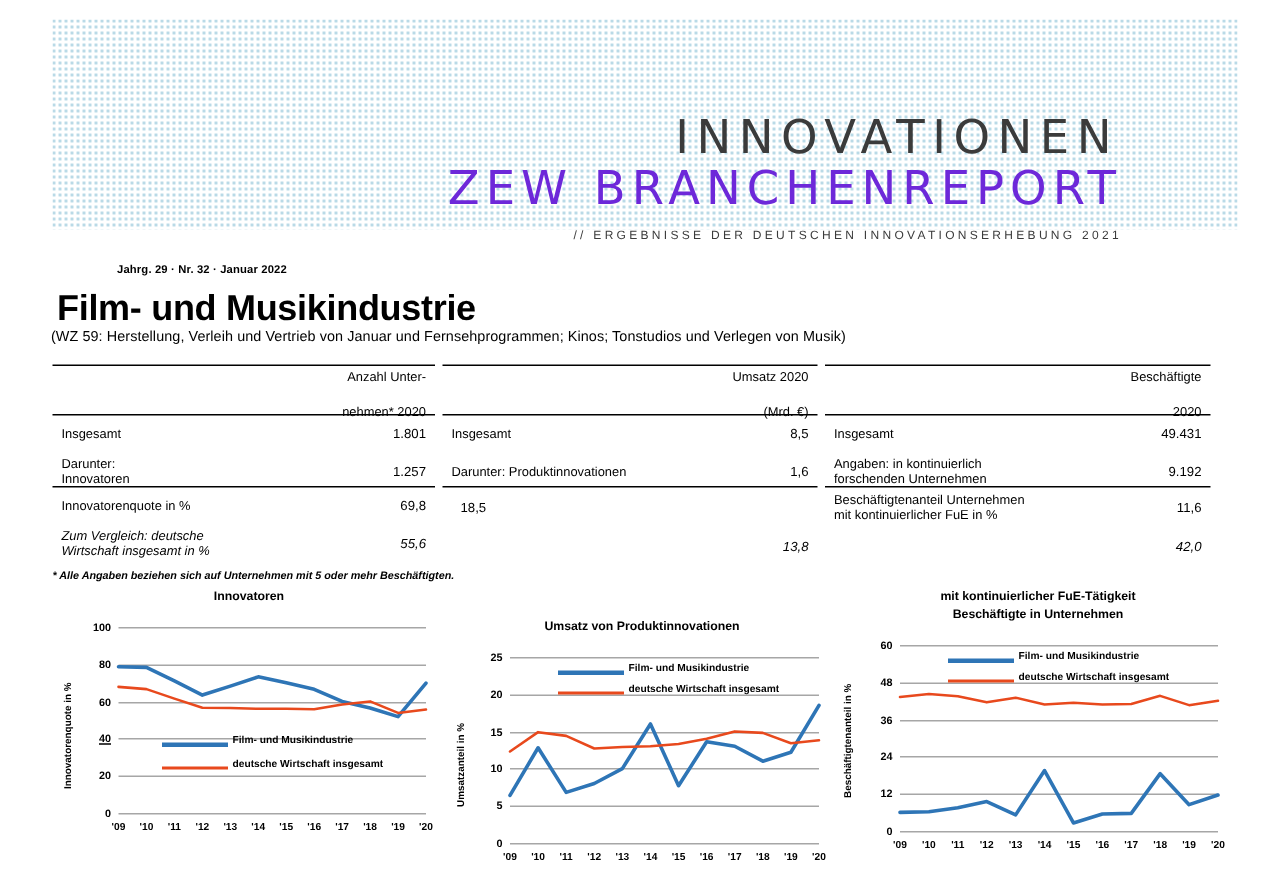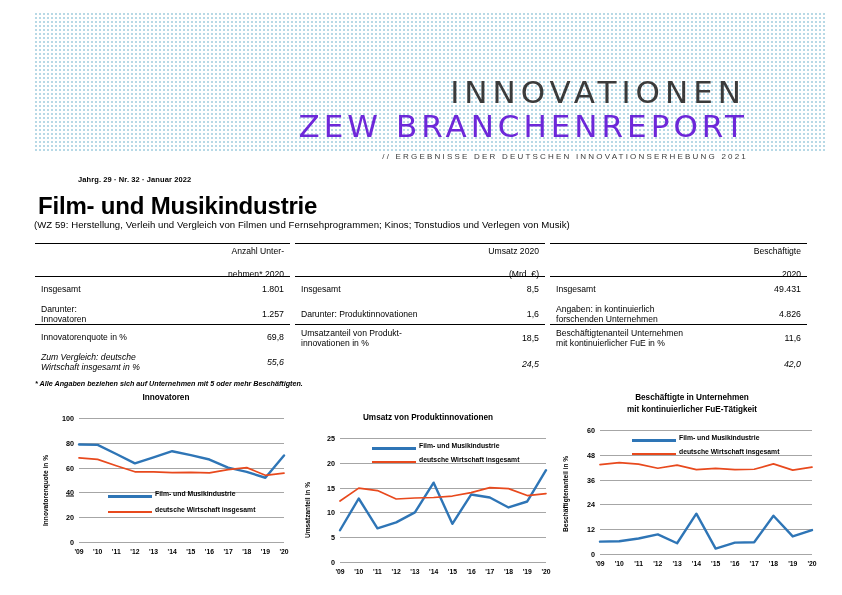--- a/index.html
+++ b/index.html
@@ -137,21 +137,21 @@
     <div class="dotband"></div>
     <div class="swatch-green"></div>
     <div class="swatch-blue"></div>
     <div class="brand-line1">INNOVATIONEN</div>
     <div class="brand-line2">ZEW BRANCHENREPORT</div>
     <div class="brand-sub">// ERGEBNISSE DER DEUTSCHEN INNOVATIONSERHEBUNG 2021</div>
     <div class="issue-line">Jahrg. 29 · Nr. 32 · Januar 2022</div>
   </div>
 
   <div class="main-title">Film- und Musikindustrie</div>
-  <div class="sub-title">(WZ 59: Herstellung, Verleih und Vergleich von Filmen und Fernsehprogrammen; Kinos; Tonstudios und Verlegen von Musik)</div>
+  <div class="sub-title">(WZ 59: Herstellung, Verleih und Vertrieb von Januar und Fernsehprogrammen; Kinos; Tonstudios und Verlegen von Musik)</div>
 
   <div id="tablewrap">
 
     <div class="tcol c1 toprule">
       <div class="thead">
         <span>
           <span>Anzahl Unter-</span><br>
           <span>nehmen* 2020</span>
         </span>
       </div>
@@ -195,29 +195,25 @@
           <div class="lbl">Insgesamt</div>
           <div class="val">8,5</div>
         </div>
         <div class="trow tall">
           <div class="lbl">Darunter: Produktinnovationen</div>
           <div class="val">1,6</div>
         </div>
       </div>
       <div class="tbodyB">
         <div class="trow tall">
-          <div class="lbl">
-            <span>Umsatzanteil von Produkt-</span><br>
-            <span>innovationen in %</span>
-          </div>
           <div class="val">18,5</div>
         </div>
         <div class="trow tall ital">
           <div class="lbl"></div>
-          <div class="val">24,5</div>
+          <div class="val">13,8</div>
         </div>
       </div>
     </div>
 
     <div class="tcol c3 toprule">
       <div class="thead">
         <span>
           <span>Beschäftigte</span><br>
           <span>2020</span>
         </span>
@@ -225,21 +221,21 @@
       <div class="tbodyA">
         <div class="trow">
           <div class="lbl">Insgesamt</div>
           <div class="val">49.431</div>
         </div>
         <div class="trow tall">
           <div class="lbl">
             <span>Angaben: in kontinuierlich</span><br>
             <span>forschenden Unternehmen</span>
           </div>
-          <div class="val">4.826</div>
+          <div class="val">9.192</div>
         </div>
       </div>
       <div class="tbodyB">
         <div class="trow tall">
           <div class="lbl">
             <span>Beschäftigtenanteil Unternehmen</span><br>
             <span>mit kontinuierlicher FuE in %</span>
           </div>
           <div class="val">11,6</div>
         </div>
@@ -328,22 +324,22 @@
           <polyline points="40,88.99199999999999 58.72727272727273,76.096 77.45454545454545,78.576 96.18181818181819,87.008 114.9090909090909,86.01599999999999 133.63636363636363,85.52 152.36363636363637,84.032 171.0909090909091,80.55999999999999 189.8181818181818,75.60000000000001 208.54545454545453,76.59199999999998 227.27272727272725,83.536 246,81.55199999999999" fill="none" stroke="#e8491d" stroke-width="1.7" stroke-linejoin="round" stroke-linecap="round"></polyline>
         </svg>
         <div class="legend-swatch" style="background: rgb(46, 117, 182); left: 72px; top: 35px; width: 44px; height: 3.2px;"></div>
         <div class="legend-item" style="left: 119px; top: 30px;">Film- und Musikindustrie</div>
         <div class="legend-swatch" style="background: rgb(232, 73, 29); left: 72px; top: 49px; width: 44px; height: 2.1px;"></div>
         <div class="legend-item" style="left: 119px; top: 44px;">deutsche Wirtschaft insgesamt</div>
       </div>
     </div>
   <div class="chart ch3" id="chart-2">
       <div class="ch-title">
+        <div>mit kontinuierlicher FuE-Tätigkeit</div>
         <div>Beschäftigte in Unternehmen</div>
-        <div>mit kontinuierlicher FuE-Tätigkeit</div>
       </div>
       <div class="plotbox" style="position: absolute; left: 0px; top: 0px; width: 272px; height: 198px;">
         <div class="ylabel" style="left: 6px; top: 140px;">Beschäftigtenanteil in %</div>
         <div class="gridline" style="left: 44px; top: 162px; width: 212px;"></div>
         <div class="ytick" style="top: 162px; right: 233px;">0</div>
         <div class="gridline" style="left: 44px; top: 137.2px; width: 212px;"></div>
         <div class="ytick" style="top: 137.2px; right: 233px;">12</div>
         <div class="gridline" style="left: 44px; top: 112.4px; width: 212px;"></div>
         <div class="ytick" style="top: 112.4px; right: 233px;">24</div>
         <div class="gridline" style="left: 44px; top: 87.6px; width: 212px;"></div>

